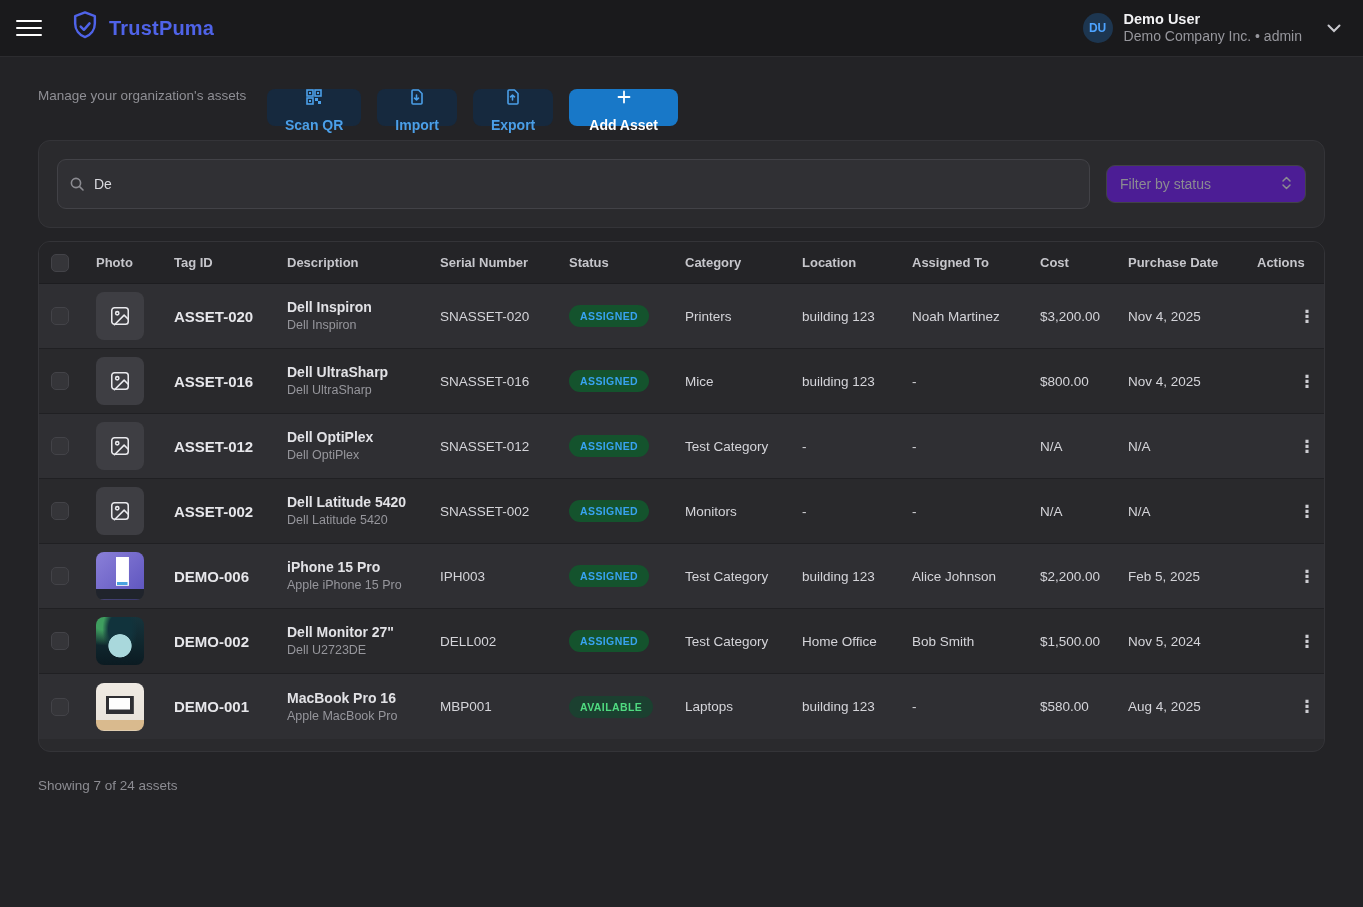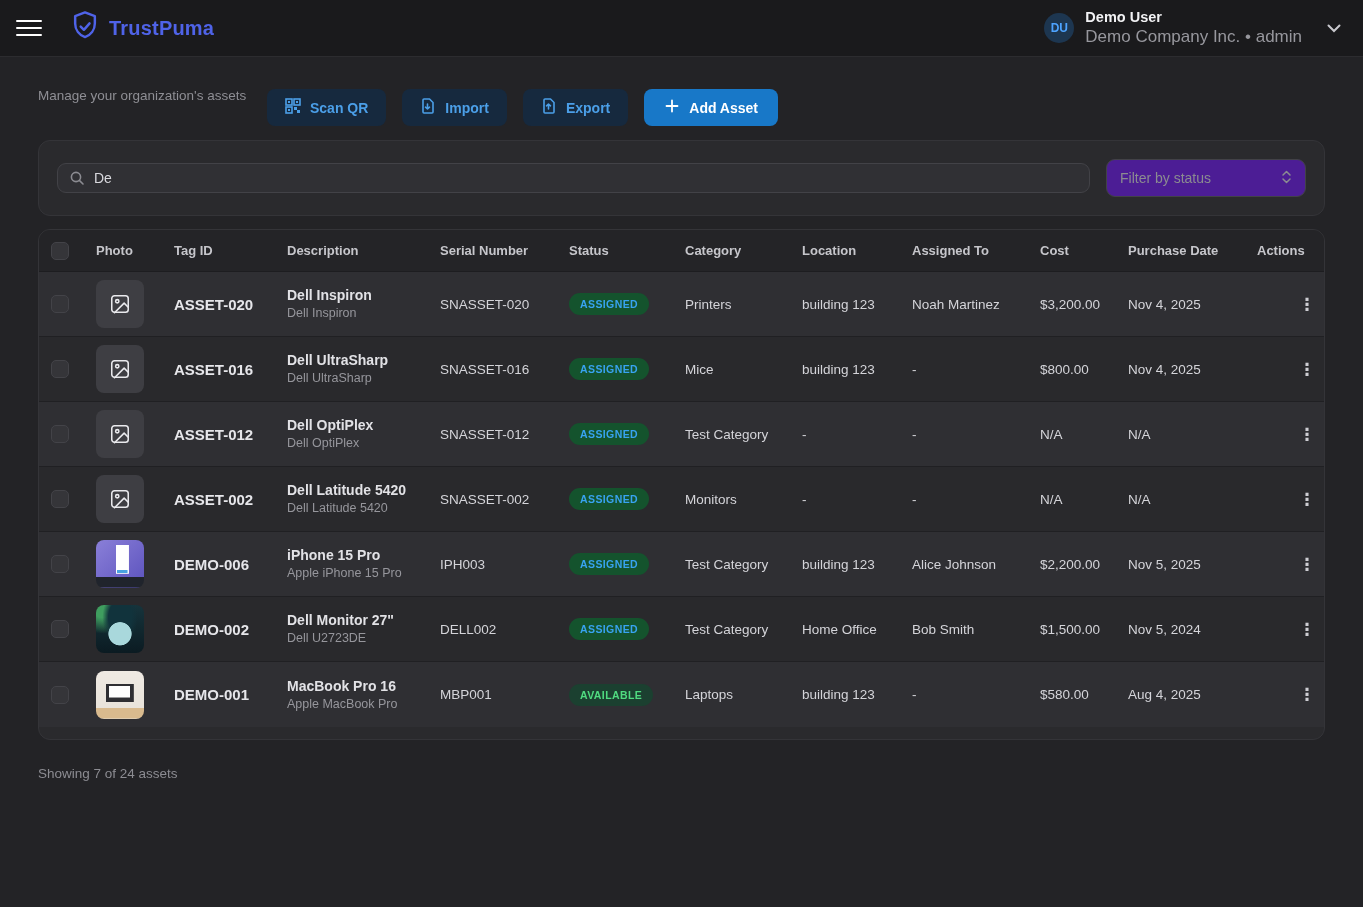--- a/index.html
+++ b/index.html
@@ -22,48 +22,48 @@
   .brand svg { width:30px; height:32px; }
   .brand-name { font-size:20px; font-weight:bold; color:#4f63e8; letter-spacing:.2px; }
   .topbar-spacer { flex:1; }
   .userbox { display:flex; align-items:center; gap:11px; cursor:pointer; }
   .avatar {
     width:30px; height:30px; border-radius:50%; background:#1d3650;
     color:#4da3ff; font-size:12px; font-weight:bold;
     display:flex; align-items:center; justify-content:center;
   }
   .user-name { font-size:14.5px; font-weight:bold; color:#f2f2f4; line-height:1.25; }
-  .user-meta { font-size:17px; color:#97979d; line-height:1.25; }
+  .user-meta { font-size:14px; color:#97979d; line-height:1.25; }
   .chev { margin-left:14px; color:#c9c9ce; }
 
   
   .main { padding:0 38px; }
   .title-row { display:flex; align-items:flex-start; margin-top:25px; }
   .heading-block { width:229px; }
   .page-title { font-size:33px; font-weight:bold; color:#f2f2f4; letter-spacing:.2px; }
   .page-subtitle { font-size:13.5px; color:#8e8e94; margin-top:6px; }
   .btn-row { display:flex; gap:16px; margin-top:7px; }
   .btn {
     height:37px; border:none; border-radius:8px; cursor:pointer;
     display:flex; align-items:center; gap:9px; padding:0 18px;
-    font-family:inherit; font-size:14px; font-weight:bold;
+    font-family:inherit; font-size:14px; font-weight:bold;flex-direction:column;
   }
   .btn-secondary { background:#16293e; color:#4b9fe8; }
   .btn-primary { background:#1878c8; color:#ffffff; padding:0 20px; }
   .btn svg { width:16px; height:16px; }
 
   
   .search-card {
     margin-top:14px; background:#2a2a2d; border:1px solid #343438;
     border-radius:12px; padding:18px; display:flex; gap:16px; align-items:center;
   }
   .search-wrap { position:relative; flex:1; }
   .search-wrap svg { position:absolute; left:12px; top:50%; transform:translateY(-50%); width:16px; height:16px; }
   .search-input {
-    width:100%; height:30px; background:#303034; border:1px solid #424247;
+    width:100%; height:50px; background:#303034; border:1px solid #424247;
     border-radius:9px; color:#d9d9de; font-size:14px; font-family:inherit;
     padding:0 12px 0 36px; outline:none;
   }
   .status-select {
     width:200px; height:38px; background:#4c1d95; border:1px solid #424247;
     border-radius:9px; color:#8b8b91; font-size:14px; cursor:pointer;
     display:flex; align-items:center; justify-content:space-between; padding:0 13px;
   }
 
   
@@ -400,21 +400,21 @@
     <div>
       <div class="desc-name">iPhone 15 Pro</div>
       <div class="desc-sub">Apple iPhone 15 Pro</div>
     </div>
     <div class="cell">IPH003</div>
     <div><span class="badge badge-assigned">ASSIGNED</span></div>
     <div class="cell">Test Category</div>
     <div class="cell">building 123</div>
     <div class="cell">Alice Johnson</div>
     <div class="cell">$2,200.00</div>
-    <div class="cell">Nov 5, 2025</div>
+    <div class="cell">Feb 5, 2025</div>
     <div>
             <div class="kebab">⋮</div>
           </div>
   </div>
 
   <div class="trow">
     <div>
             <div class="checkbox"></div>
           </div>
     <div>

